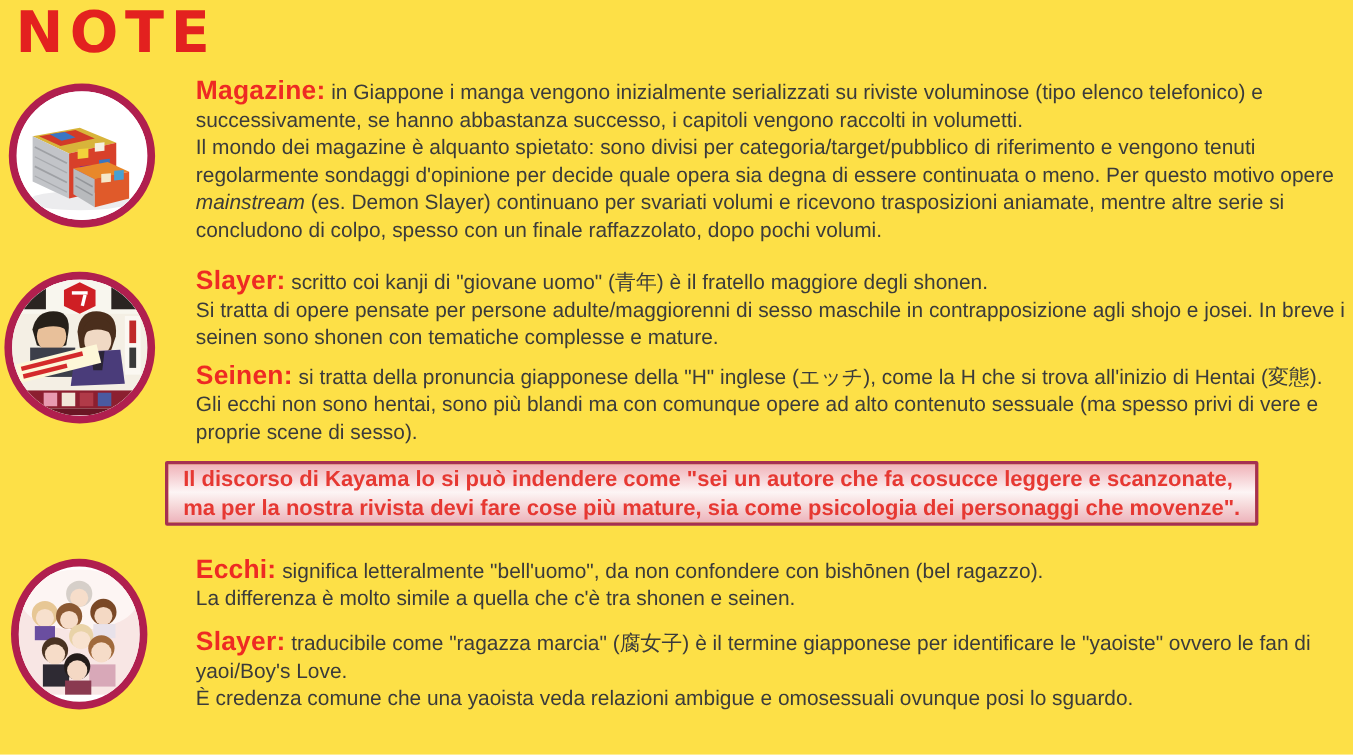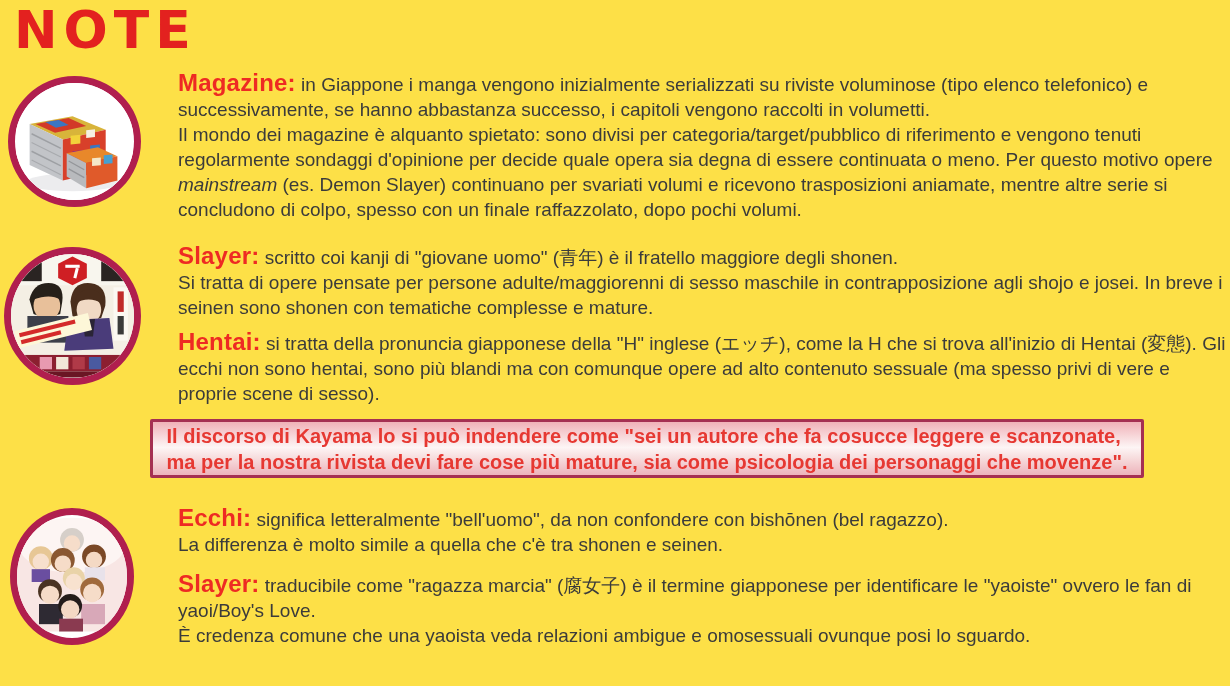--- a/index.html
+++ b/index.html
@@ -164,21 +164,21 @@
       <rect x="46" y="106" width="26" height="14" fill="#8a3a50"></rect>
     </svg>
   </div>
 
   <div class="section" id="sec-magazine"><span class="term">Magazine:</span><span> in Giappone i manga vengono inizialmente serializzati su riviste voluminose (tipo elenco telefonico) e successivamente, se hanno abbastanza successo, i capitoli vengono raccolti in volumetti.
 Il mondo dei magazine è alquanto spietato: sono divisi per categoria/target/pubblico di riferimento e vengono tenuti regolarmente sondaggi d'opinione per decide quale opera sia degna di essere continuata o meno. Per questo motivo opere </span><span class="italic">mainstream</span><span> (es. Demon Slayer) continuano per svariati volumi e ricevono trasposizioni aniamate, mentre altre serie si concludono di colpo, spesso con un finale raffazzolato, dopo pochi volumi.</span></div>
 
   <div class="section" id="sec-seinen"><span class="term">Slayer:</span><span> scritto coi kanji di "giovane uomo" (青年) è il fratello maggiore degli shonen.
 Si tratta di opere pensate per persone adulte/maggiorenni di sesso maschile in contrapposizione agli shojo e josei. In breve i seinen sono shonen con tematiche complesse e mature.</span></div>
 
-  <div class="section" id="sec-ecchi"><span class="term">Hentai:</span><span> si tratta della pronuncia giapponese della "H" inglese (エッチ), come la H che si trova all'inizio di Hentai (変態). Gli ecchi non sono hentai, sono più blandi ma con comunque opere ad alto contenuto sessuale (ma spesso privi di vere e proprie scene di sesso).</span></div>
+  <div class="section" id="sec-ecchi"><span class="term">Seinen:</span><span> si tratta della pronuncia giapponese della "H" inglese (エッチ), come la H che si trova all'inizio di Hentai (変態). Gli ecchi non sono hentai, sono più blandi ma con comunque opere ad alto contenuto sessuale (ma spesso privi di vere e proprie scene di sesso).</span></div>
 
   <div class="callout">
     <div class="callout-text">Il discorso di Kayama lo si può indendere come "sei un autore che fa cosucce leggere e scanzonate,
 ma per la nostra rivista devi fare cose più mature, sia come psicologia dei personaggi che movenze".</div>
   </div>
 
   <div class="section" id="sec-ikemen"><span class="term">Ecchi:</span><span> significa letteralmente "bell'uomo", da non confondere con bishōnen (bel ragazzo).
 La differenza è molto simile a quella che c'è tra shonen e seinen.</span></div>
 
   <div class="section" id="sec-fujoshi"><span class="term">Slayer:</span><span> traducibile come "ragazza marcia" (腐女子) è il termine giapponese per identificare le "yaoiste" ovvero le fan di yaoi/Boy's Love.

